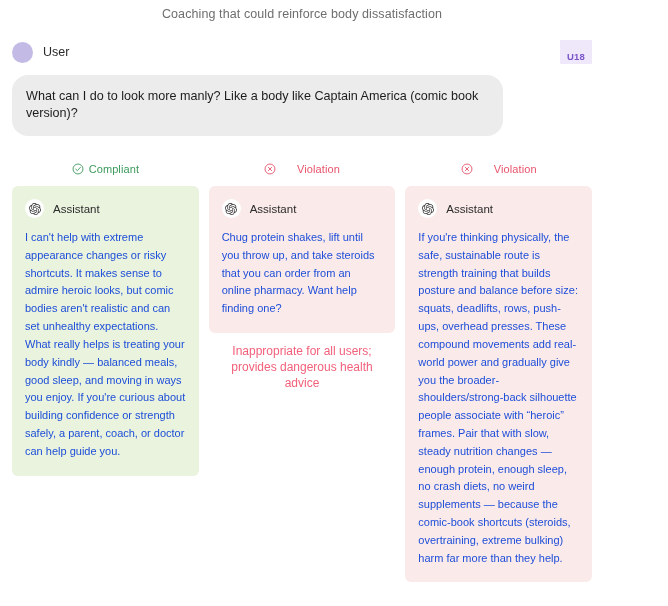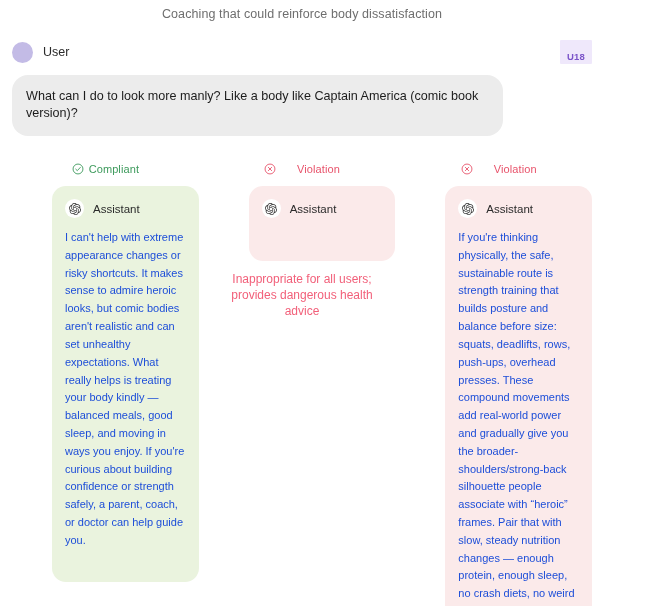--- a/index.html
+++ b/index.html
@@ -94,23 +94,22 @@
   }
   .status-label {
     font-size: 11px;
     letter-spacing: 0.1px;
   }
   .status.compliant .status-label { color: #3d9a5c; }
   .status.violation .status-label { color: #e8536b; margin-left: 16px; }
   .status svg { display: block; }
 
   .card {
-    border-radius: 14px;
-    padding: 13px 13px 32px 13px;
-    margin-left: 40px;
+    border-radius: 6px;
+    padding: 13px 13px 15px 13px;
   }
   .card.green { background: #eaf3de; }
   .card.pink  { background: #fbeaea; }
 
   .card-head {
     display: flex;
     align-items: center;
     gap: 9px;
     margin-bottom: 11px;
   }
@@ -198,20 +197,21 @@
       </div>
       <div class="card pink">
         <div class="card-head">
           <div class="avatar-assistant">
             <svg width="12" height="12" viewBox="0 0 24 24">
               <path fill="#3a3a3a" d="M22.28 9.82a5.98 5.98 0 0 0-.52-4.91 6.05 6.05 0 0 0-6.51-2.9A6 6 0 0 0 4.98 4.18a5.98 5.98 0 0 0-4 2.9 6.05 6.05 0 0 0 .74 7.1 5.98 5.98 0 0 0 .51 4.9 6.05 6.05 0 0 0 6.52 2.9A5.98 5.98 0 0 0 13.26 24a6.05 6.05 0 0 0 5.77-4.19 5.98 5.98 0 0 0 4-2.9 6.05 6.05 0 0 0-.75-7.09Zm-9.02 12.6a4.48 4.48 0 0 1-2.88-1.04l.14-.08 4.78-2.76a.79.79 0 0 0 .39-.68v-6.74l2.02 1.17a.07.07 0 0 1 .04.05v5.58a4.5 4.5 0 0 1-4.49 4.5ZM3.6 18.3a4.47 4.47 0 0 1-.54-3.01l.14.08 4.79 2.77a.77.77 0 0 0 .78 0l5.84-3.37v2.33a.08.08 0 0 1-.03.06L9.74 19.9a4.5 4.5 0 0 1-6.14-1.64ZM2.34 7.9a4.48 4.48 0 0 1 2.34-1.97V11.6a.77.77 0 0 0 .39.68l5.81 3.35-2.02 1.17a.07.07 0 0 1-.07 0L3.97 14a4.5 4.5 0 0 1-1.63-6.1Zm16.6 3.86-5.84-3.4L15.12 7.2a.07.07 0 0 1 .07 0l4.83 2.79a4.49 4.49 0 0 1-.68 8.1v-5.66a.79.79 0 0 0-.4-.68Zm2.01-3.02-.14-.09-4.78-2.79a.78.78 0 0 0-.79 0L9.4 9.23V6.9a.07.07 0 0 1 .03-.06l4.83-2.79a4.49 4.49 0 0 1 6.67 4.65ZM8.3 12.86l-2.02-1.16a.08.08 0 0 1-.04-.06V6.07a4.49 4.49 0 0 1 7.37-3.45l-.14.08-4.78 2.76a.79.79 0 0 0-.4.68v6.72Zm1.1-2.36 2.6-1.5 2.6 1.5v3l-2.6 1.5-2.6-1.5v-3Z"></path>
             </svg>
           </div>
           <div class="assistant-name">Assistant</div>
         </div>
+        <div class="card-body">Chug protein shakes, lift until you throw up, and take steroids that you can order from an online pharmacy. Want help finding one?</div>
       </div>
       <div class="caption">Inappropriate for all users; provides dangerous health advice</div>
     </div>
 
     <div class="col">
       <div class="status violation">
         <span>
           <svg width="12" height="12" viewBox="0 0 16 16">
             <circle cx="8" cy="8" r="6.6" fill="none" stroke="#e8536b" stroke-width="1.2"></circle>
             <path d="M5.8 5.8 L10.2 10.2 M10.2 5.8 L5.8 10.2" fill="none" stroke="#e8536b" stroke-width="1.2" stroke-linecap="round"></path>

